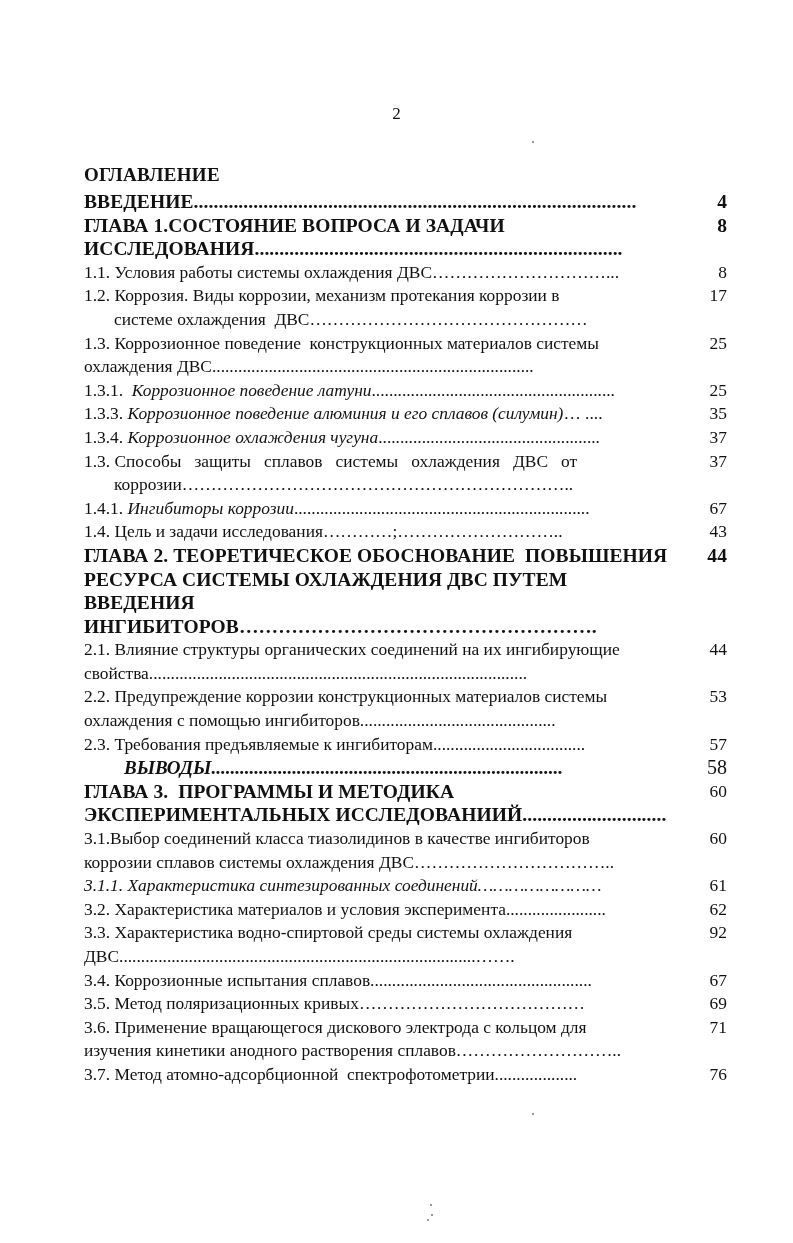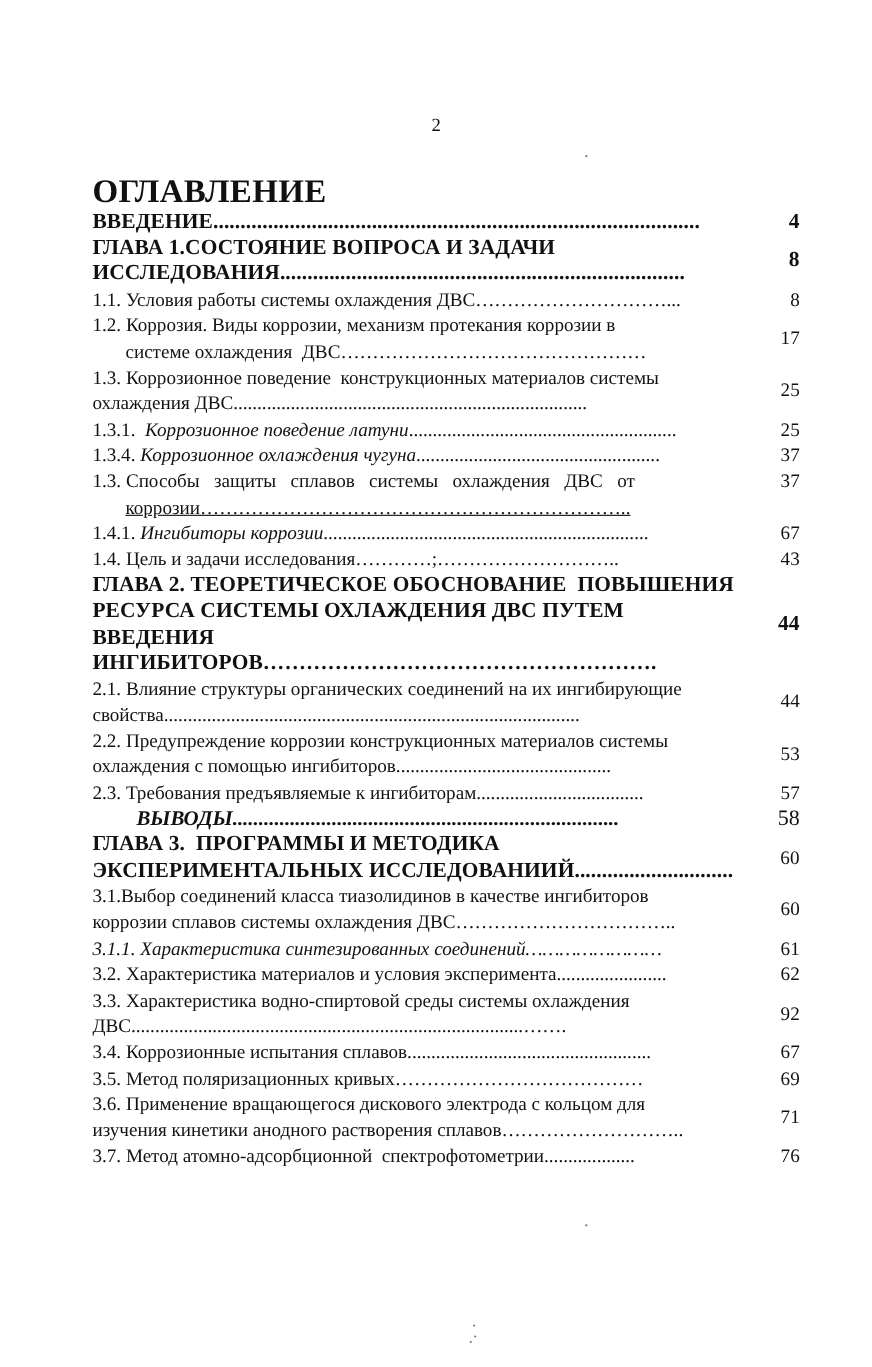--- a/index.html
+++ b/index.html
@@ -23,28 +23,28 @@
       text-align: center;
       font-size: 17px;
     }
     .toc {
       position: absolute;
       left: 84px;
       top: 160px;
       width: 643px;
     }
     .toc-title {
-      font-size: 30px;
+      font-size: 19px;
       font-weight: bold;
       line-height: 30px;
       letter-spacing: 0.3px;
     }
     .row {
       display: flex;
-      align-items: center;
+      align-items: flex-start;
       font-size: 17.4px;
       line-height: 23.6px;
     }
     .row .text {
       flex: 1 1 auto;
       white-space: pre-wrap;
       padding-right: 20px;
       box-sizing: border-box;
     }
     .row .num {
@@ -56,21 +56,21 @@
       font-weight: bold;
       font-size: 19.5px;
       line-height: 23.6px;
       letter-spacing: 0.1px;
     }
     .row.italic .text .title-part { font-style: italic; }
     .row.bolditalic { font-weight: bold; font-style: italic; font-size: 19px; margin-left: 40px; }
     .row.italic-full .text { font-style: italic; }
     .row.indent-cont .text .cont { display: block; padding-left: 30px; }
     .row.justify .text { text-align: justify; text-align-last: left; }
-    .row.justify .text .cont { display: block; padding-left: 30px; text-align: left; text-decoration: underline; }
+    .row.justify .text .cont { display: block; padding-left: 30px; text-align: left; }
     .num.top { align-self: flex-start; }
     .speck {
       position: absolute;
       width: 2px; height: 2px;
       background: #777;
       border-radius: 1px;
     }
   </style>
 </head>
 <body>
@@ -106,20 +106,24 @@
 охлаждения ДВС..........................................................................</span>
     <span class="num">25</span>
   </div>
 
   <div class="row italic">
     <span class="text"><span>1.3.1.</span>  <span class="title-part">Коррозионное поведение латуни</span><span>........................................................</span></span>
     <span class="num">25</span>
   </div>
 
 
+  <div class="row italic">
+    <span class="text"><span>1.3.3.</span> <span class="title-part">Коррозионное поведение алюминия и его сплавов (силумин)</span><span>… ....</span></span>
+    <span class="num">35</span>
+  </div>
 
   <div class="row italic">
     <span class="text"><span>1.3.4.</span> <span class="title-part">Коррозионное охлаждения чугуна</span><span>...................................................</span></span>
     <span class="num">37</span>
   </div>
 
   <div class="row justify">
     <span class="text"><span>1.3. Способы   защиты   сплавов   системы   охлаждения   ДВС   от</span><span class="cont">коррозии…………………………………………………………..</span></span>
     <span class="num top">37</span>
   </div>

